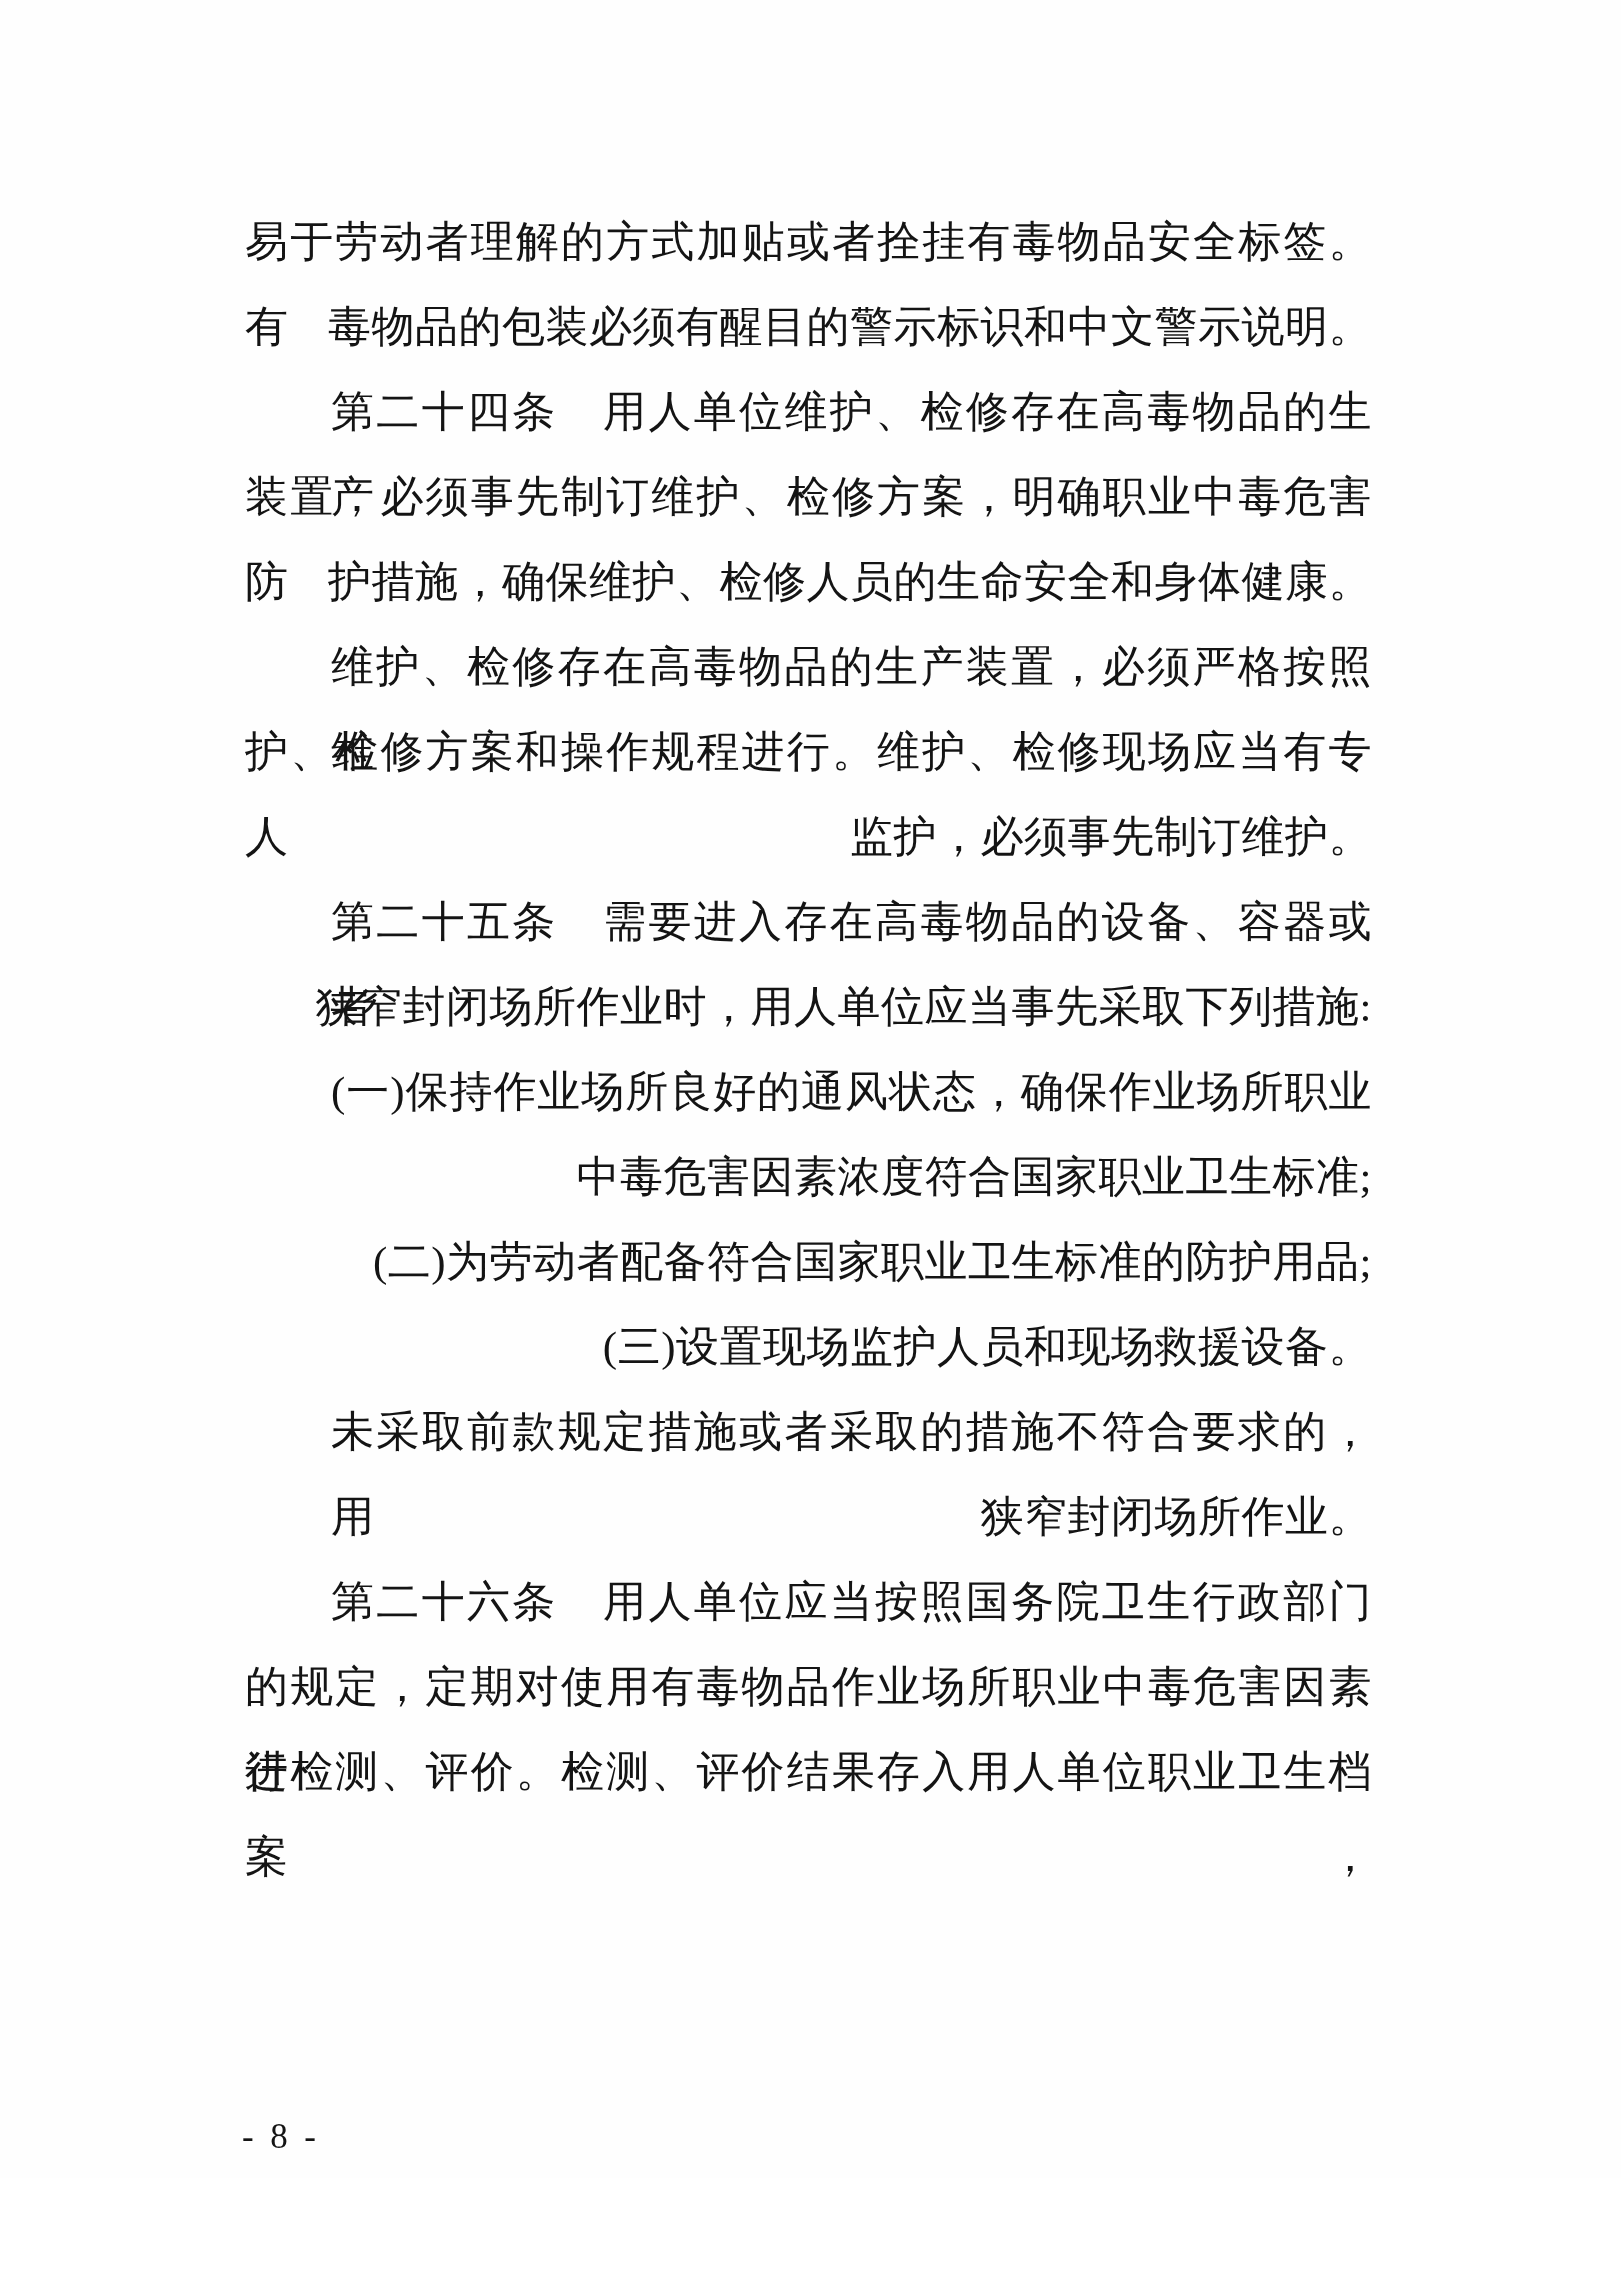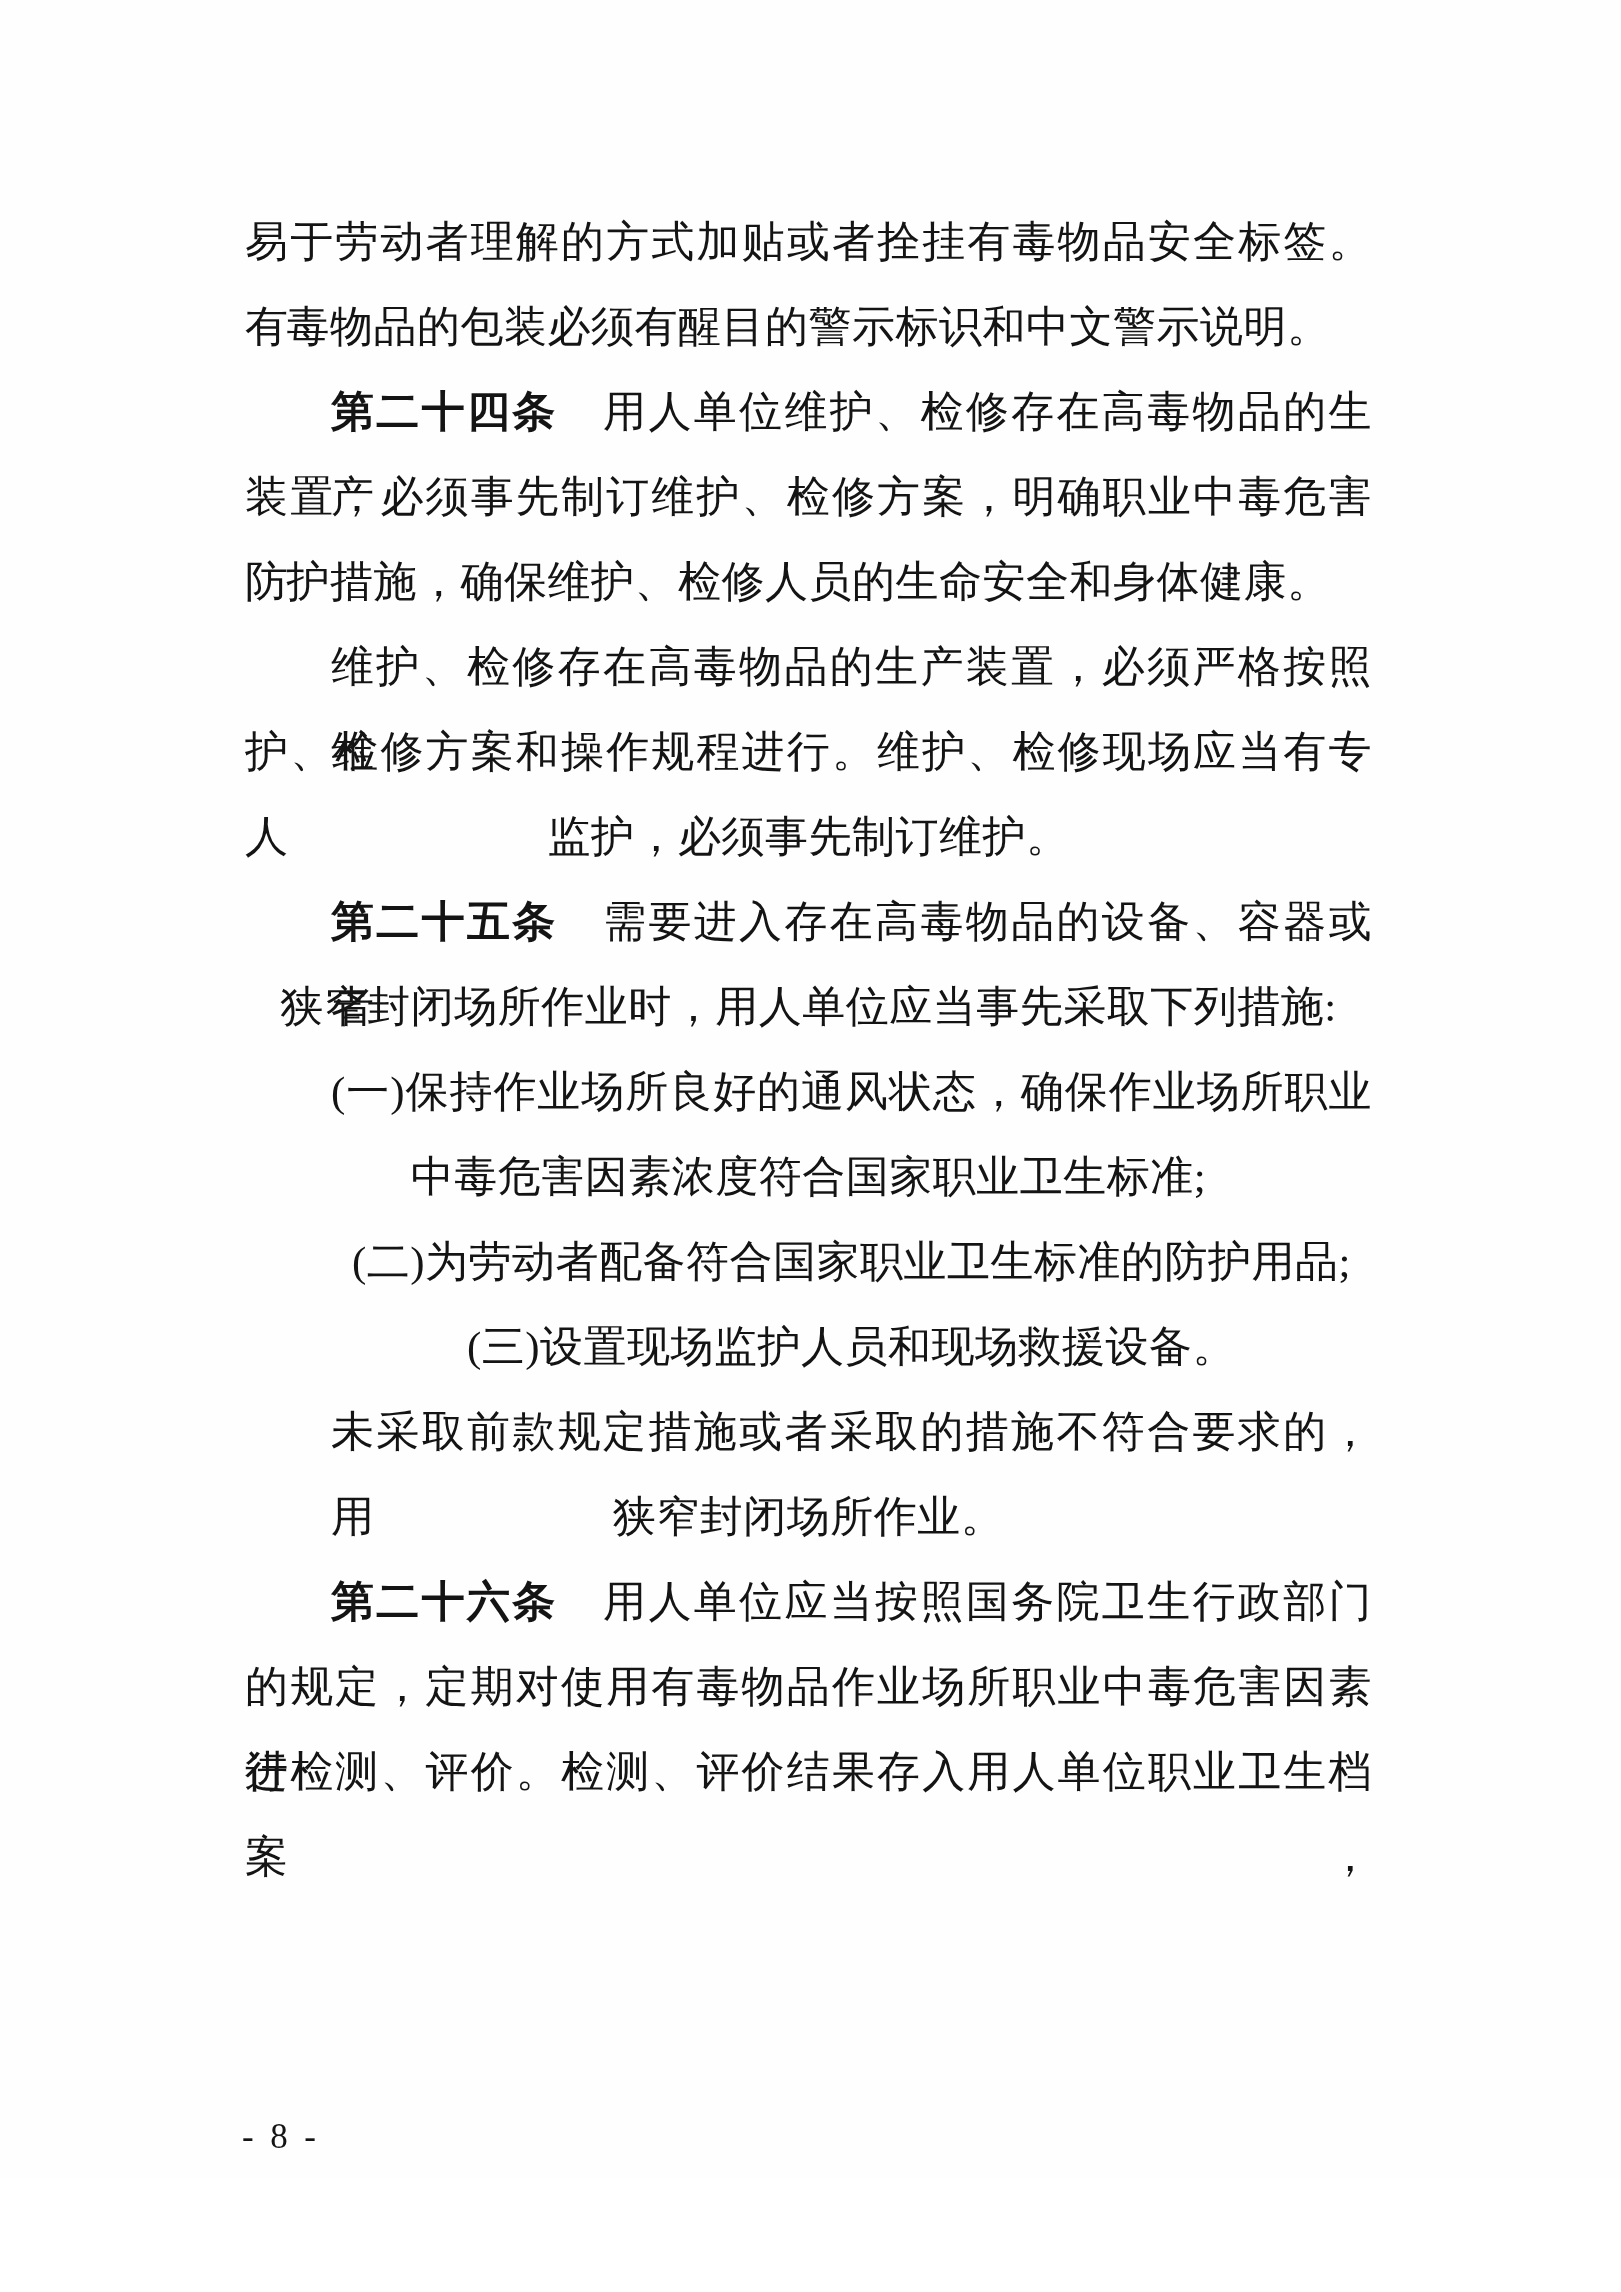--- a/index.html
+++ b/index.html
@@ -21,35 +21,35 @@
     left: 245px;
     top: 199px;
     width: 1127px;
   }
   .line {
     height: 85px;
     line-height: 85px;
     font-size: 43px;
     letter-spacing: 0.5px;
     white-space: nowrap;
-    text-align: center;
+    text-align: right;
   }
   .line.full {
     white-space: normal;
     text-align: justify;
     text-align-last: justify;
   }
   .line.indent {
     padding-left: 86px;
   }
   .line.indent.full {
     width: 1041px;
   }
   .art {
-    font-weight: 700;
+    font-weight: 400;
     font-family: "Liberation Sans", "DejaVu Sans", sans-serif;
   }
   .footer {
     position: absolute;
     left: 242px;
     top: 2117px;
     font-size: 35px;
     letter-spacing: 3.9px;
     font-family: "Liberation Serif", "DejaVu Serif", serif;
     color: #141414;

